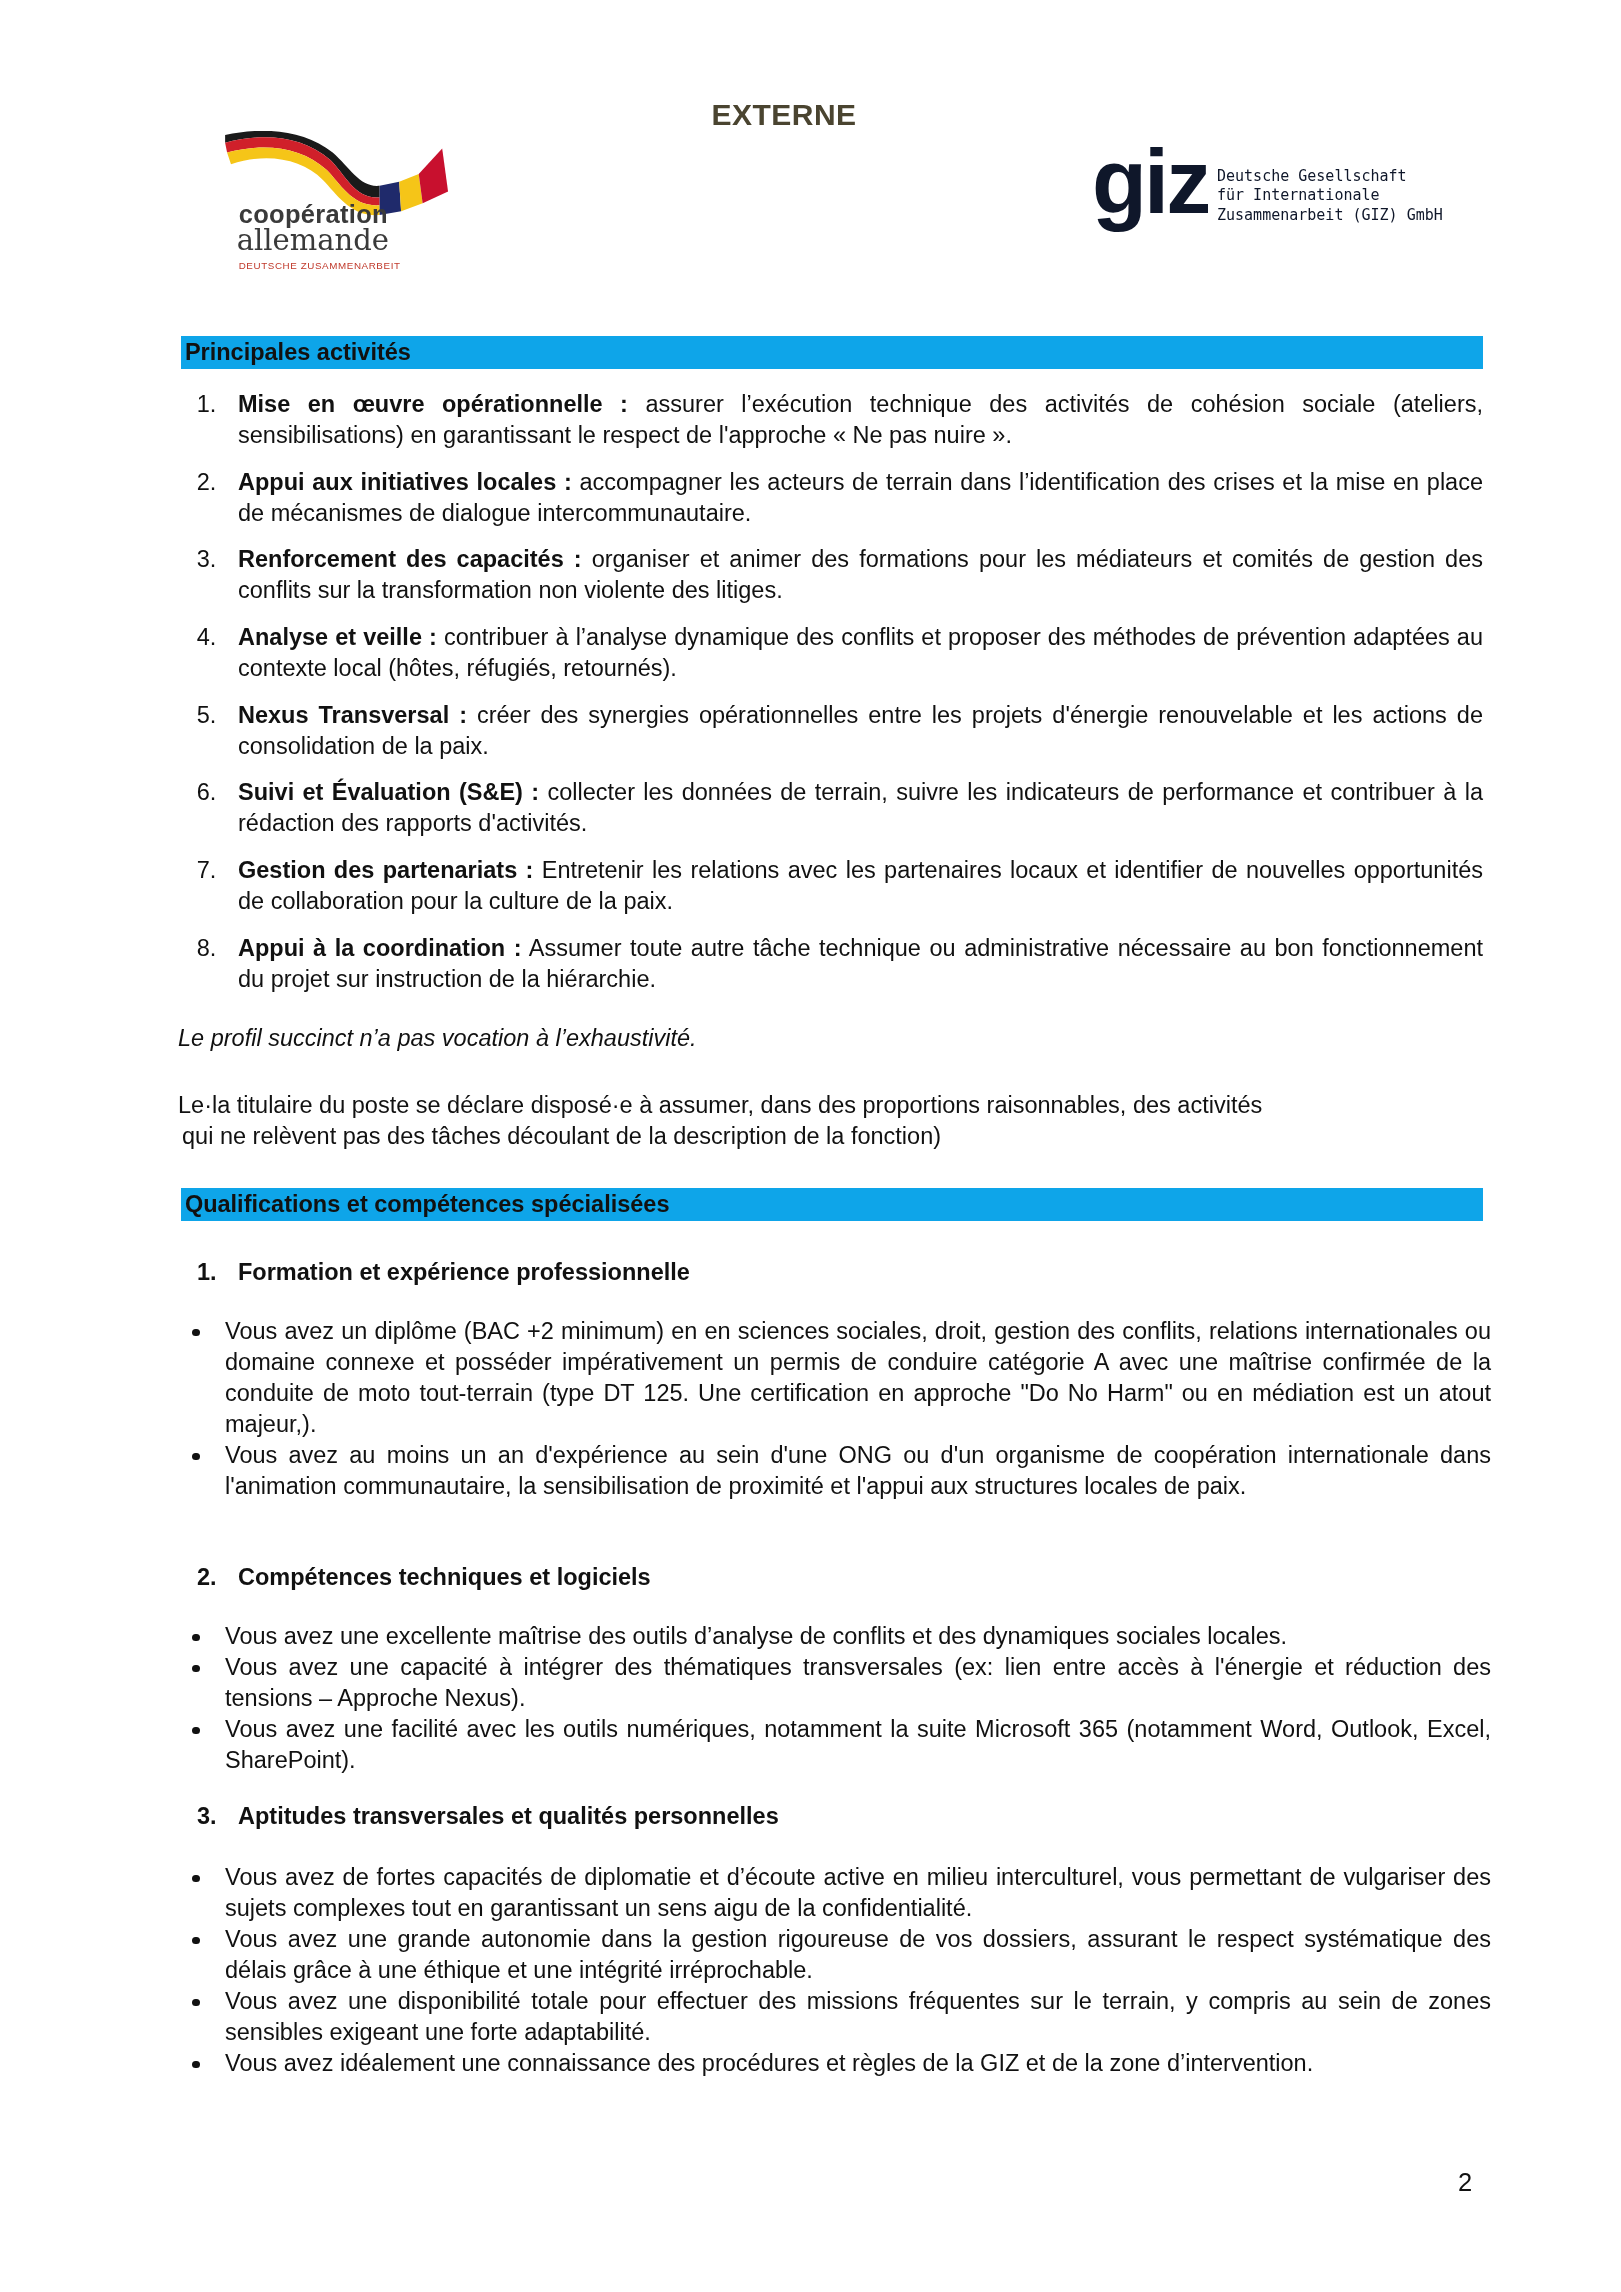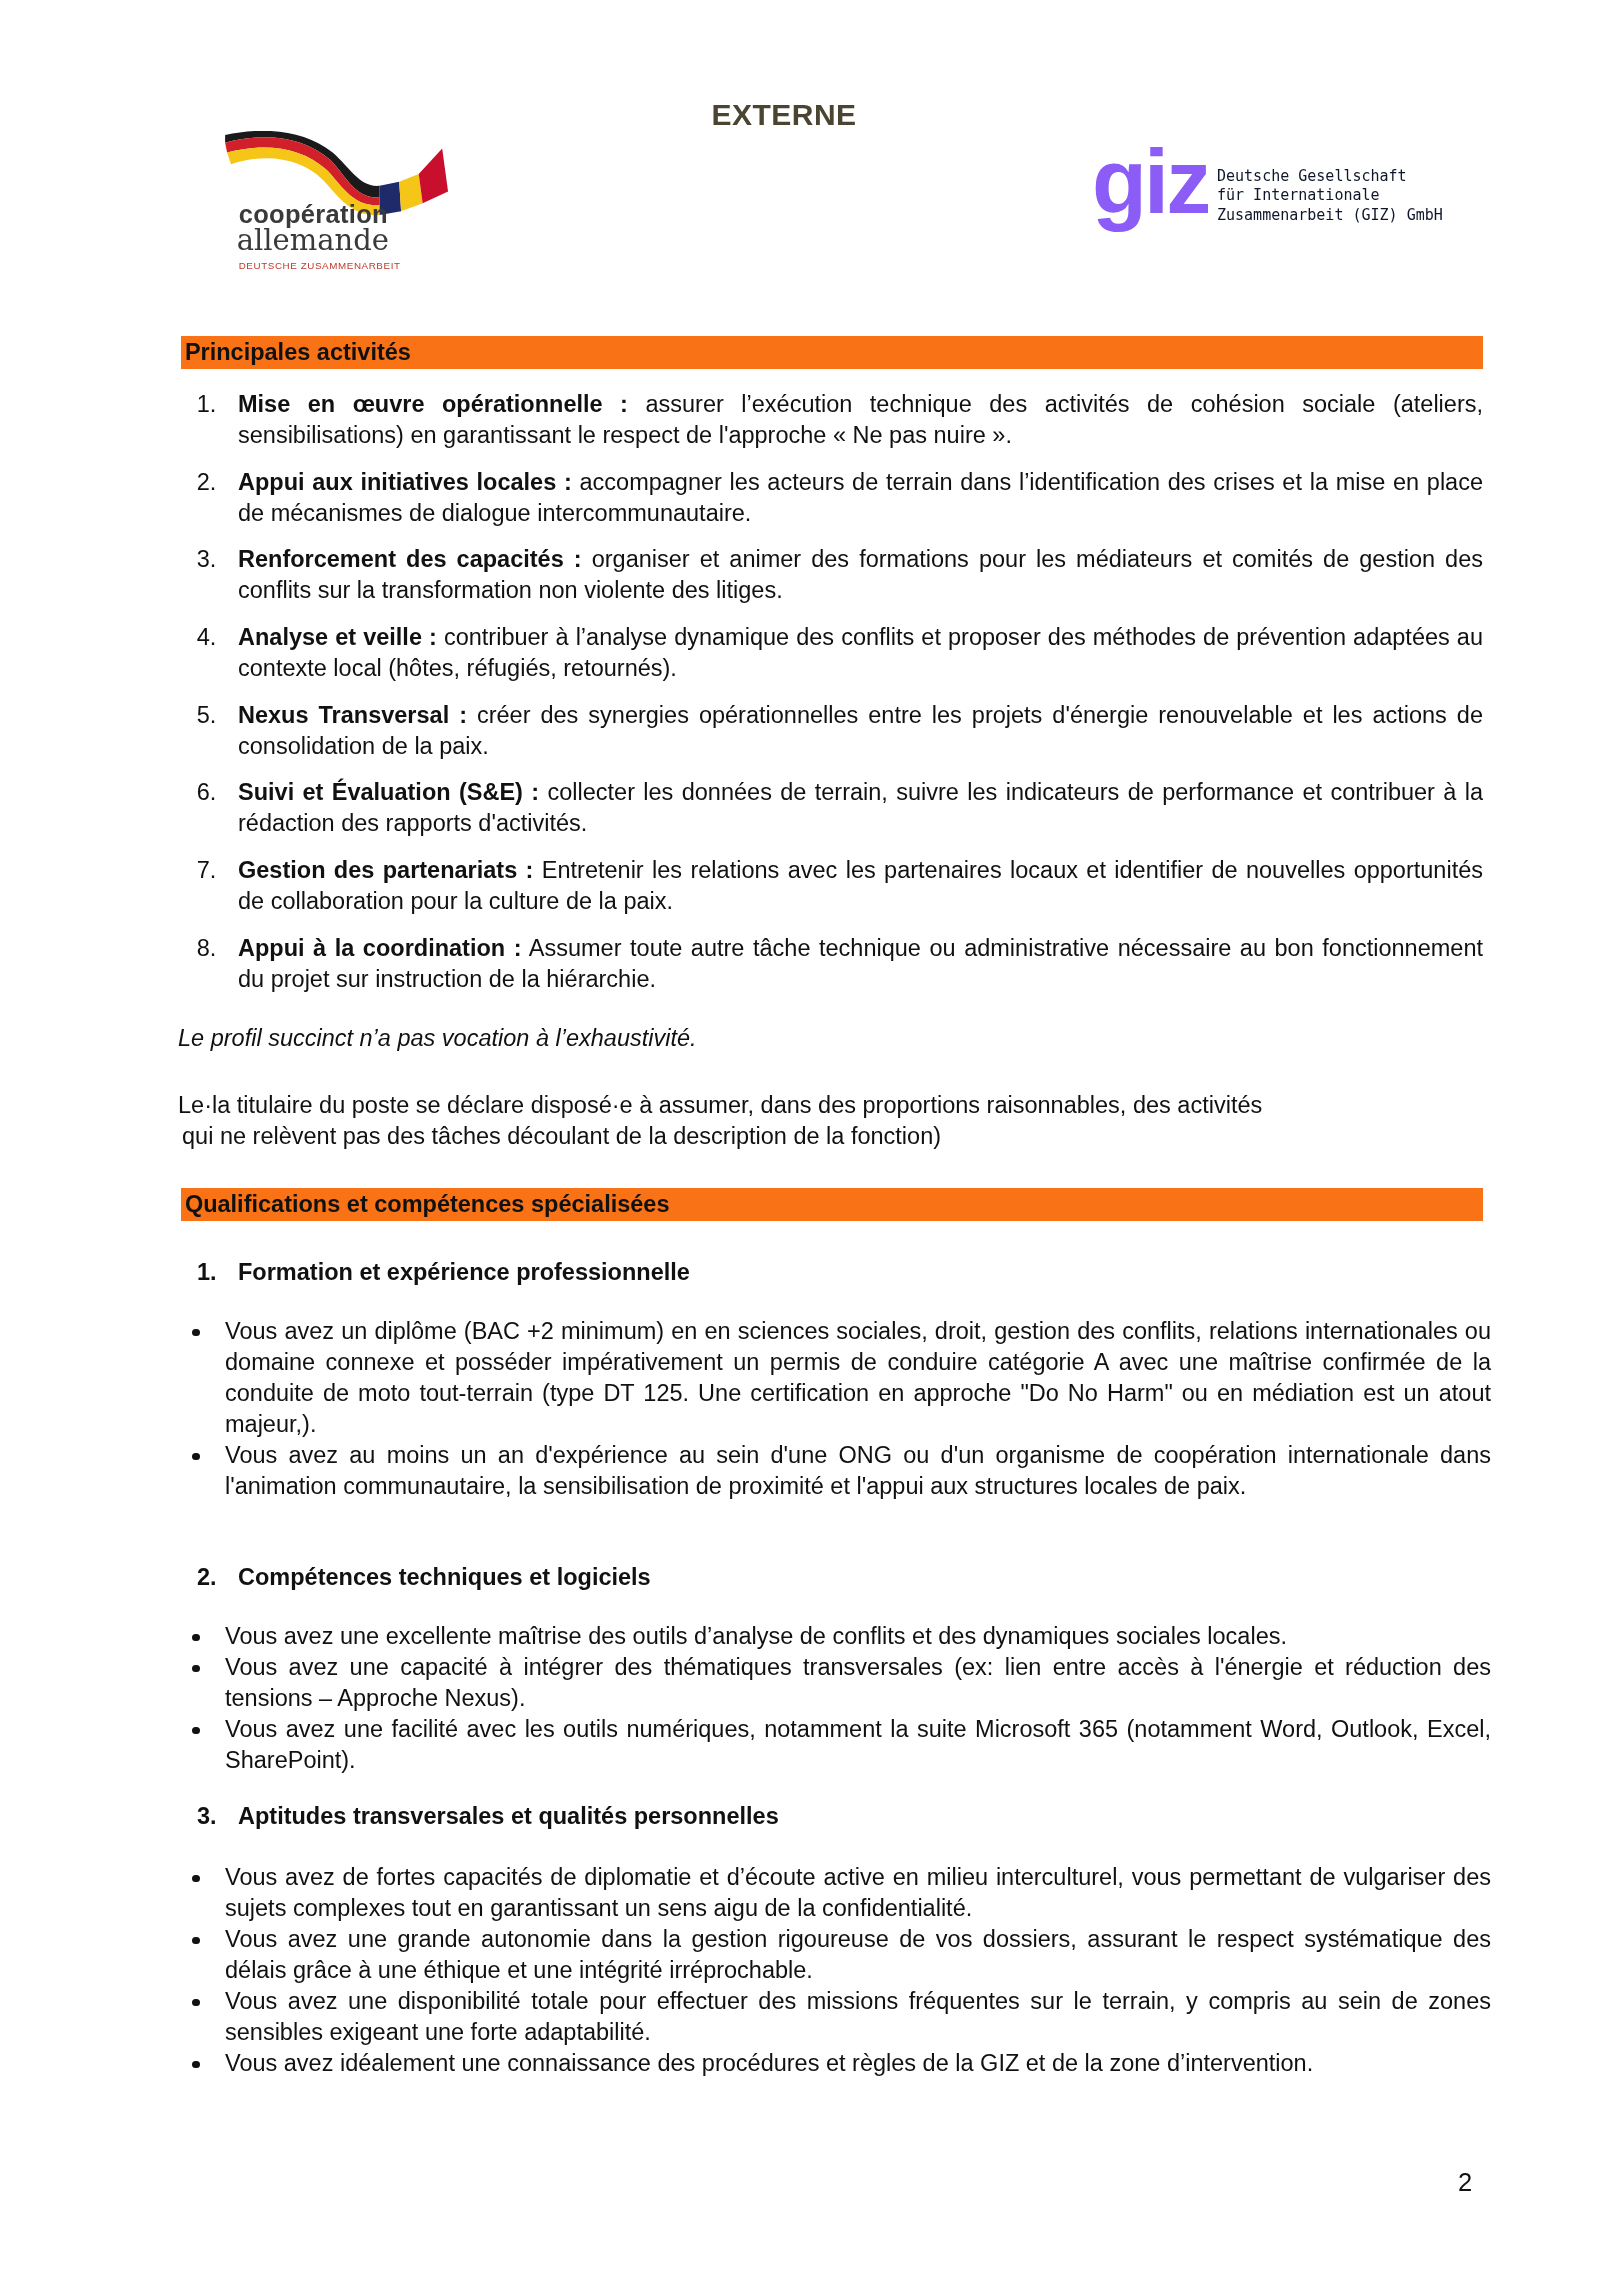--- a/index.html
+++ b/index.html
@@ -11,24 +11,24 @@
              font-size: 30px; font-weight: bold; color: #4a4430; letter-spacing: 0.5px; }
 
   
   .logo-coop { position: absolute; left: 223px; top: 135px; width: 245px; height: 137px; }
   .coop-line1 { position: absolute; left: 15.7px; top: 65px; font-size: 25.5px; font-weight: bold; color: #3a3a3a; letter-spacing: 0.3px; }
   .coop-line2 { position: absolute; left: 13.7px; top: 88px; font-family: "DejaVu Serif", serif; font-size: 29px; color: #3a3a3a; }
   .coop-line3 { position: absolute; left: 15.7px; top: 125px; font-size: 9.8px; color: #c0392b; letter-spacing: 0.6px; white-space: nowrap; }
 
   
   .logo-giz { position: absolute; left: 1092px; top: 147px; width: 392px; height: 108px; }
-  .giz-mark { position: absolute; left: 0; top: -9.8px; font-size: 90px; font-weight: bold; color: #8b5cf6; letter-spacing: -2.9px; line-height: 1; }
+  .giz-mark { position: absolute; left: 0; top: -9.8px; font-size: 90px; font-weight: bold; color: #0f172a; letter-spacing: -2.9px; line-height: 1; }
   .giz-text { position: absolute; left: 125px; top: 19.6px; font-family: "DejaVu Sans Mono", monospace; font-size: 15px; color: #0f172a; line-height: 19.6px; }
 
-  .section-bar { position: absolute; left: 181px; width: 1302px; height: 33px; background: #f97316;
+  .section-bar { position: absolute; left: 181px; width: 1302px; height: 33px; background: #0ea5e9;
                  font-size: 23.5px; font-weight: bold; line-height: 33px; padding-left: 3.9px; box-sizing: border-box; }
 
   .body-text { font-size: 23.5px; line-height: 31px; }
   .num-list { position: absolute; left: 181px; width: 1302px; margin: 0; padding: 0; list-style: none; }
   .num-item { position: relative; padding-left: 57px; text-align: justify; margin-bottom: 15.7px; }
   .num-item .n { position: absolute; left: 15.7px; top: 0; }
   .num-item b { font-weight: bold; }
 
   .abs { position: absolute; }
   .italic { font-style: italic; }

